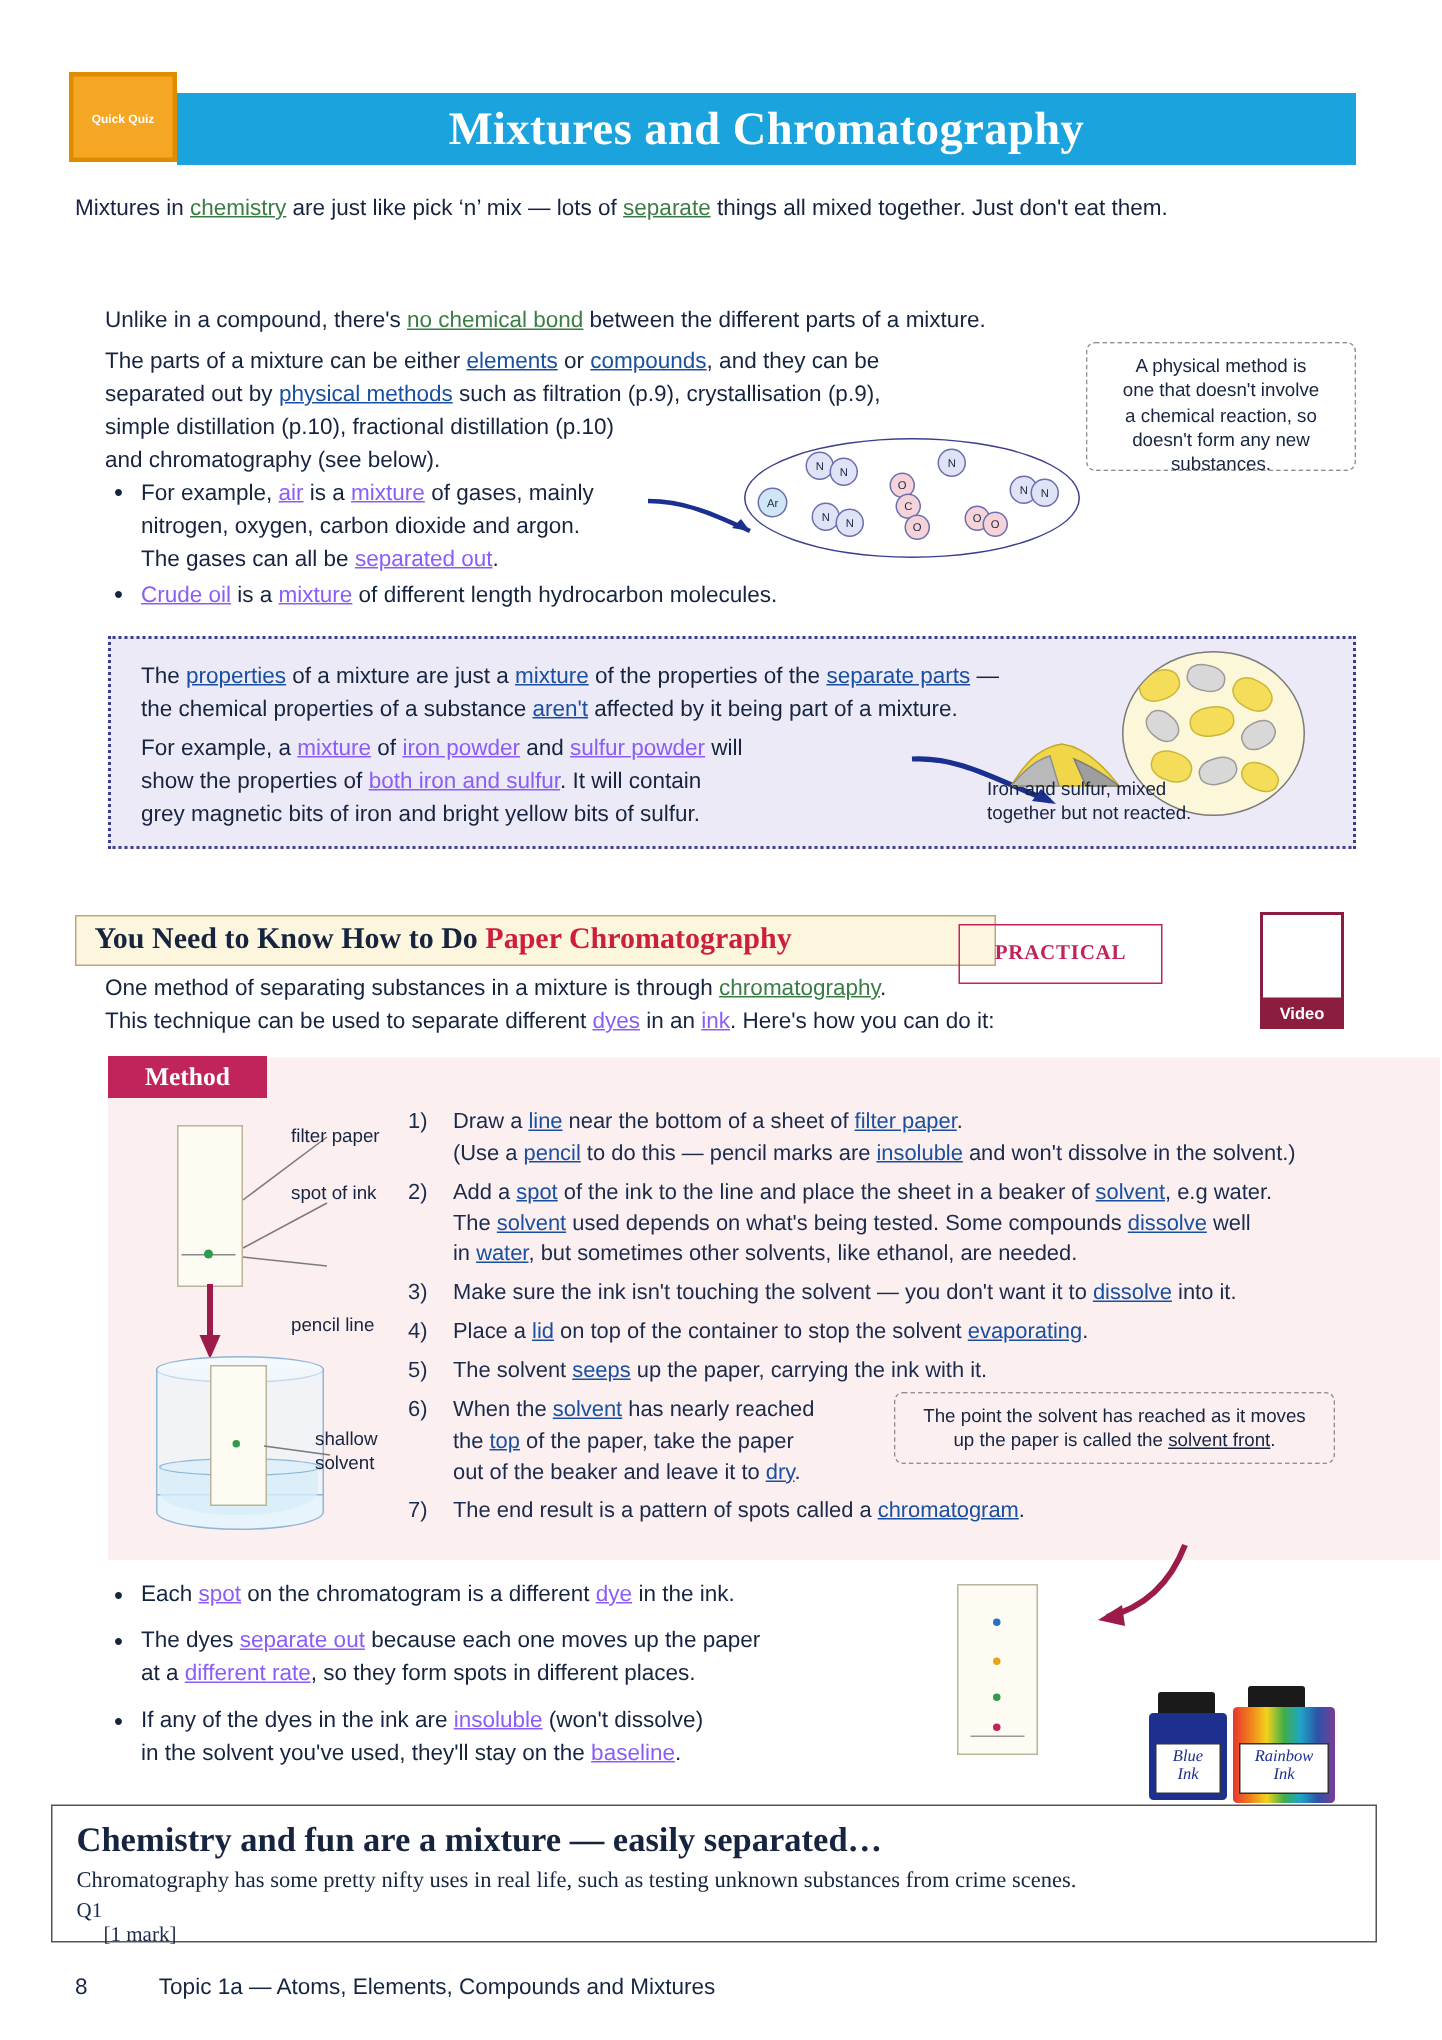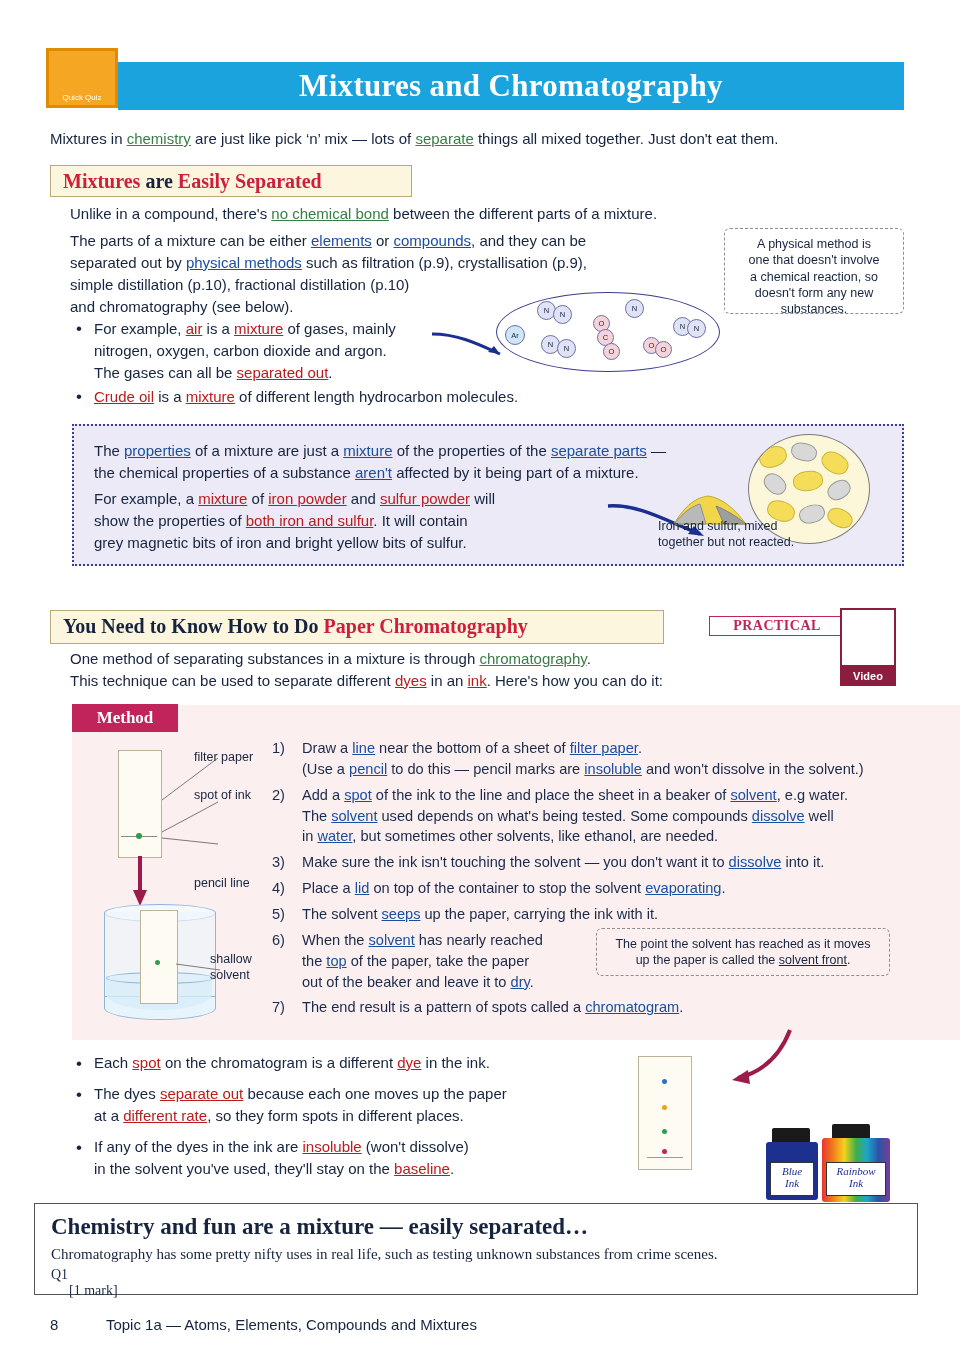--- a/index.html
+++ b/index.html
@@ -14,21 +14,21 @@
   .page { position:relative; width:961px; height:1360px; }
 
   
   .quiz-badge {
     position:absolute; left:46px; top:48px; width:72px; height:60px;
     background:#f5a623; border:3px solid #e08c00;
     display:flex; align-items:flex-end; justify-content:center;
     box-sizing:border-box;
   }
   .quiz-badge span {
-    font-size:8px; font-weight:normal; color:#ffffff; padding-bottom:3px;
+    font-size:8px; font-weight:bold; color:#ffffff; padding-bottom:21px;
   }
   .title-bar {
     position:absolute; left:118px; top:62px; width:786px; height:48px;
     background:#1ba3dd;
     display:flex; align-items:center; justify-content:center;
   }
   .title-bar h1 {
     margin:0; font-family:"Liberation Serif", serif;
     font-size:31px; font-weight:bold; color:#ffffff; letter-spacing:0.3px;
   }
@@ -45,21 +45,21 @@
   }
   .head-box .h-red { color:#cc1f3b; }
   .head-box .h-dark { color:#16243f; }
   .head-box-text {
     font-family:"Liberation Serif", serif; font-weight:bold; font-size:20px;
   }
 
   
   .txt { position:absolute; font-size:15px; line-height:1.46; color:#16243f; }
   u.b { text-decoration:underline; }
-  .rd { color:#b91c1c; text-decoration:underline; }
+  .rd { color:#8b5cf6; text-decoration:underline; }
   .gr { color:#3a7d44; text-decoration:underline; }
   .bl { color:#1a4fa0; text-decoration:underline; }
 
   ul.bul { margin:0; padding:0; list-style:none; }
   ul.bul li { position:relative; padding-left:22px; margin-bottom:2px; }
   ul.bul li:before {
     content:"•"; position:absolute; left:4px; top:-1px; font-size:17px;
   }
 
   
@@ -92,21 +92,21 @@
     font-family:"Liberation Serif", serif; font-weight:bold;
     color:#ffffff; font-size:17px;
   }
 
   .steps { position:absolute; left:272px; top:738px; width:640px; font-size:14.6px; line-height:1.43; }
   .step { position:relative; padding-left:30px; margin-bottom:5px; }
   .step .num { position:absolute; left:0; top:0; }
 
   
   .practical {
-    position:absolute; left:709px; top:616px; width:136px; height:20px;
+    position:absolute; left:639px; top:616px; width:136px; height:40px;
     border:1.6px solid #c0245a; box-sizing:border-box;
     display:flex; align-items:center; justify-content:center;
   }
   .practical span {
     font-family:"Liberation Serif", serif; font-weight:bold; font-size:14px;
     color:#c0245a; letter-spacing:0.5px;
   }
   .video-box {
     position:absolute; left:840px; top:608px; width:56px; height:78px;
     border:2.5px solid #8b1e3f; box-sizing:border-box; background:#fff;
@@ -196,25 +196,20 @@
   <div class="quiz-badge">
     <span>Quick Quiz</span>
   </div>
 
   <div class="title-bar">
     <h1>Mixtures and Chromatography</h1>
   </div>
 
   <div class="intro txt">Mixtures in <u class="gr">chemistry</u> are just like pick ‘n’ mix — lots of <u class="gr">separate</u> things all mixed together.  Just don't eat them.</div>
 
-  <div class="head-box" style="left:50px; top:165px; width:362px; height:32px;">
-    <span class="head-box-text">
-      <span class="h-red">Mixtures</span><span class="h-dark"> are </span><span class="h-red">Easily Separated</span>
-    </span>
-  </div>
 
   <div class="txt" style="left:70px; top:203px; width:700px;">Unlike in a compound, there's <u class="gr">no chemical bond</u> between the different parts of a mixture.</div>
 
   <div class="txt" style="left:70px; top:230px; width:640px;">The parts of a mixture can be either <u class="bl">elements</u> or <u class="bl">compounds</u>, and they can be<br>separated out by <u class="bl">physical methods</u> such as filtration (p.9), crystallisation (p.9),<br>simple distillation (p.10), fractional distillation (p.10)<br>and chromatography (see below).</div>
 
   <ul class="bul txt" style="left:72px; top:318px; width:470px;">
     <li>For example, <u class="rd">air</u> is a <u class="rd">mixture</u> of gases, mainly<br>nitrogen, oxygen, carbon dioxide and argon.<br>The gases can all be <u class="rd">separated out</u>.</li>
     <li><u class="rd">Crude oil</u> is a <u class="rd">mixture</u> of different length hydrocarbon molecules.</li>
   </ul>
 

